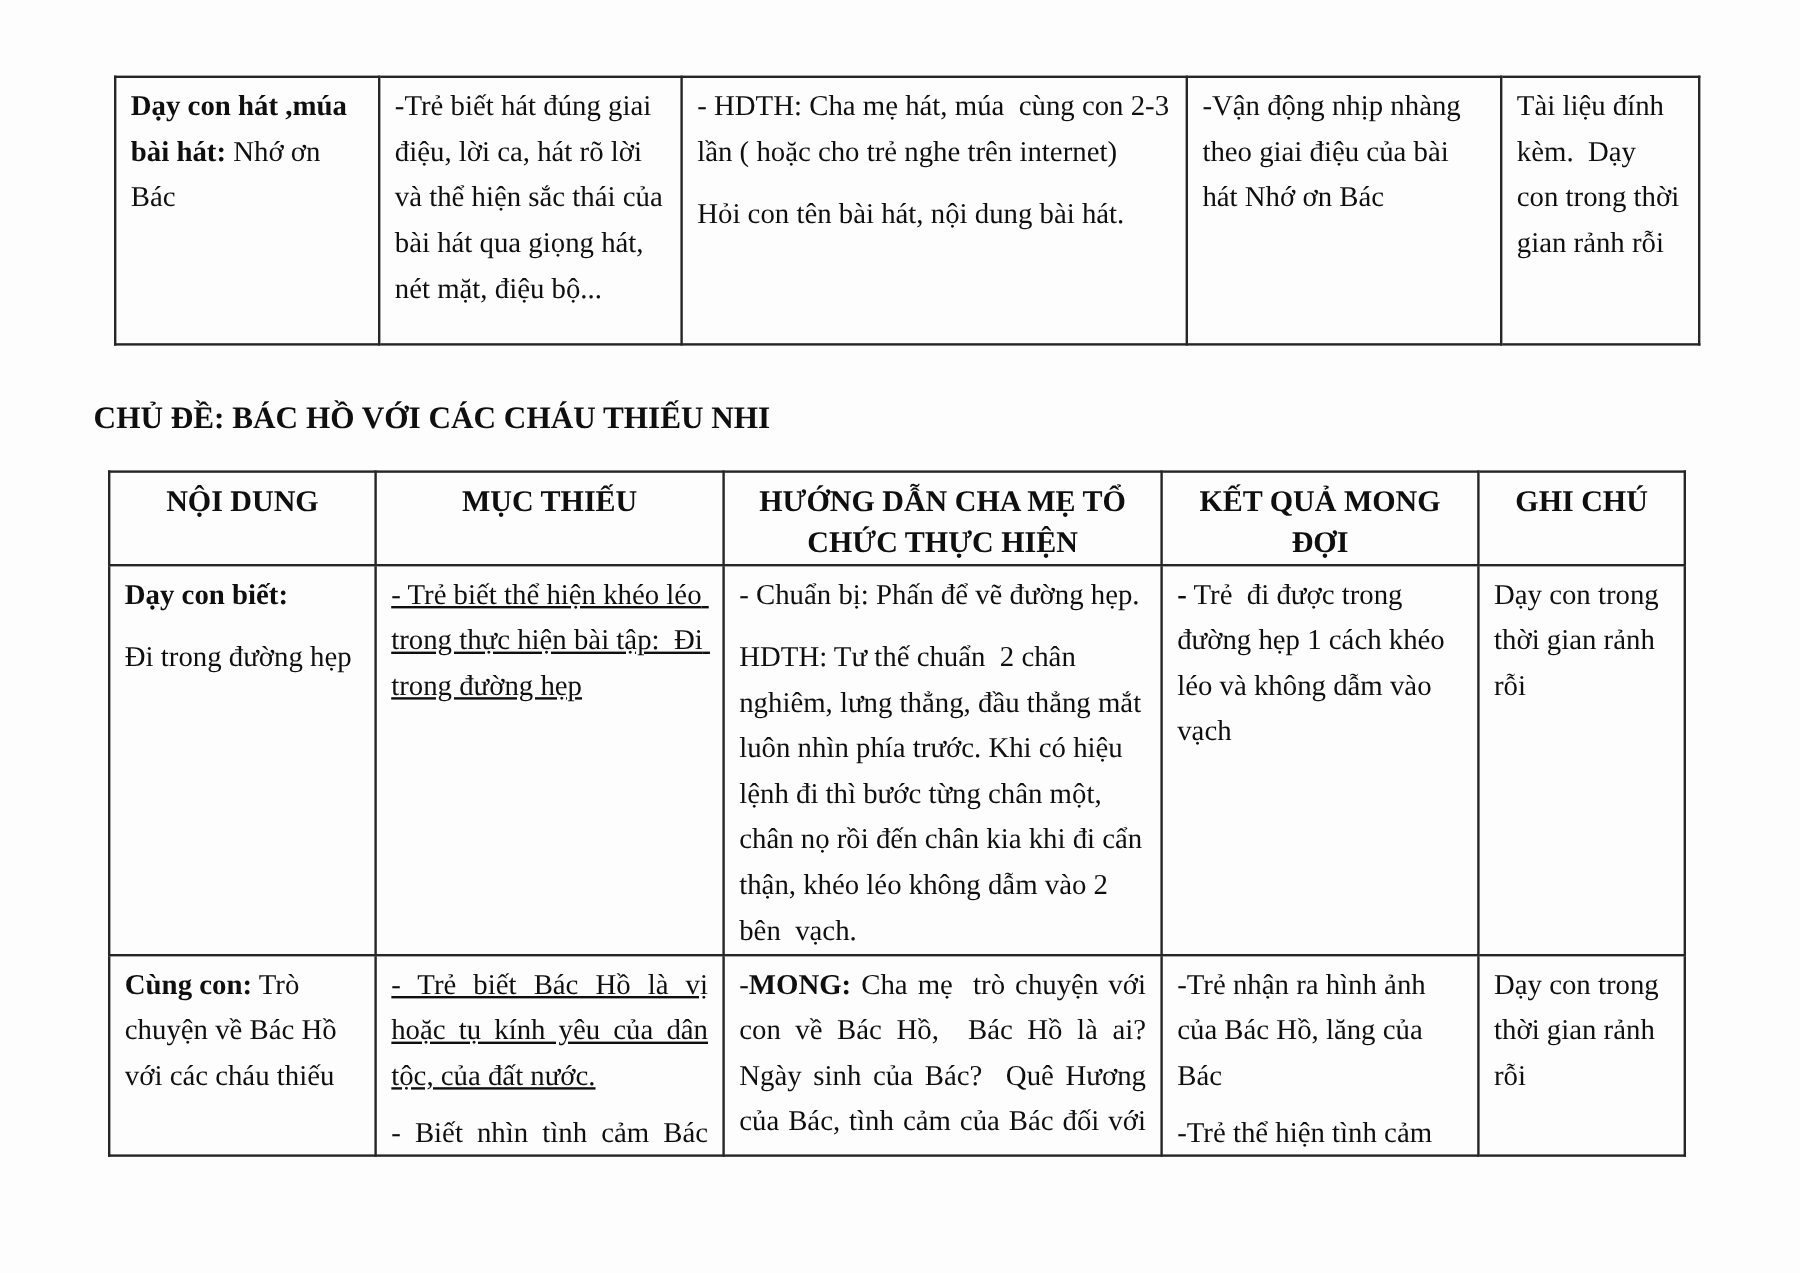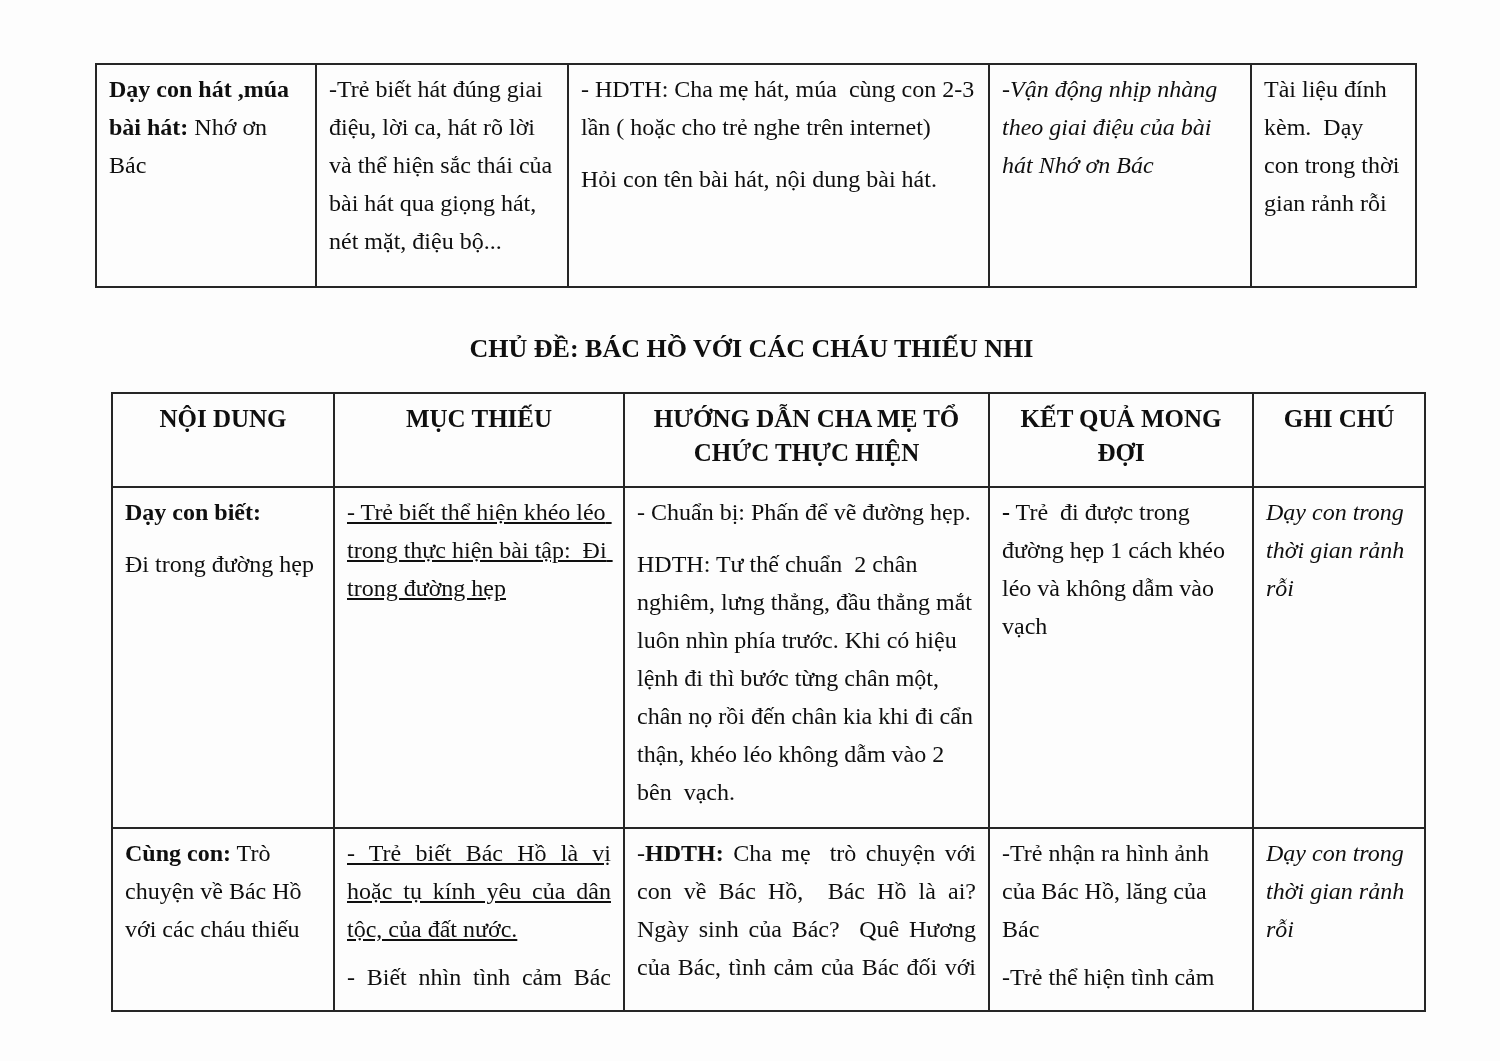--- a/index.html
+++ b/index.html
@@ -22,67 +22,66 @@
   }
   table.tbl {
     position: absolute;
     border-collapse: collapse;
     table-layout: fixed;
     background: transparent;
   }
   .tbl td, .tbl th {
     border: 2px solid #262626;
     vertical-align: top;
-    padding: 5px 12px 16px 12px;
+    padding: 5px 12px 0 12px;
     font-size: 24px;
     line-height: 38px;
     font-weight: normal;
     text-align: left;
   }
   .tbl th {
     font-weight: bold;
     text-align: center;
     font-size: 25px;
     line-height: 34px;
     padding-top: 8px;
   }
   .tbl p {
     margin: 0;
     white-space: pre-wrap;
   }
   .tbl p + p { margin-top: 14px; }
   .tbl .gap-sm + p, .tbl p + .gap-sm { margin-top: 10px; }
-  .tc { text-align: center; font-style: italic; }
+  .tc { text-align: center; }
   .just { text-align: justify; text-decoration: underline; }
   .just-last { text-align: justify; text-align-last: justify; }
   b, strong { font-weight: bold; }
   
   .tbl1 { left: 95px; top: 63px; width: 1320px; }
   .tbl1 tr { height: 223px; }
   
   .heading {
     position: absolute;
-    left: 95px;
+    left: 78px;
     top: 333px;
     width: 1313px;
-    text-align: center;
   }
   .heading .t {
     font-size: 26px;
     font-weight: bold;
     line-height: 31px;
     margin: 0;
   }
   .heading .s {
     font-size: 24px;
     line-height: 26px;
     margin: 0;
   }
   
-  .tbl2 { left: 111px; top: 392px; width: 1313px; }
+  .tbl2 { left: 90px; top: 392px; width: 1313px; }
   .tbl2 tr.hrow  { height: 76px; }
   .tbl2 tr.row1  { height: 318px; }
   .tbl2 tr.row2  { height: 165px; }
   .clip { height: 160px; overflow: hidden; }
 </style>
 </head>
 <body>
 
 <div class="page">
 
@@ -164,21 +163,21 @@
         </div>
       </td>
       <td>
         <div class="clip">
           <p class="just">- Trẻ biết Bác Hồ là vị hoặc tụ kính yêu của dân tộc, của đất nước.</p>
           <p class="just-last gap-sm">- Biết nhìn tình cảm Bác</p>
         </div>
       </td>
       <td>
         <div class="clip">
-          <p class="just-last"><span>-</span><strong>HDTH:</strong><span> Cha mẹ  trò chuyện với con về Bác Hồ,  Bác Hồ là ai? Ngày sinh của Bác?  Quê Hương của Bác, tình cảm của Bác đối với</span></p>
+          <p class="just-last"><span>-</span><strong>MONG:</strong><span> Cha mẹ  trò chuyện với con về Bác Hồ,  Bác Hồ là ai? Ngày sinh của Bác?  Quê Hương của Bác, tình cảm của Bác đối với</span></p>
         </div>
       </td>
       <td>
         <div class="clip">
           <p>-Trẻ nhận ra hình ảnh của Bác Hồ, lăng của Bác</p>
           <p class="gap-sm">-Trẻ thể hiện tình cảm</p>
         </div>
       </td>
       <td class="tc">
         <div class="clip">

